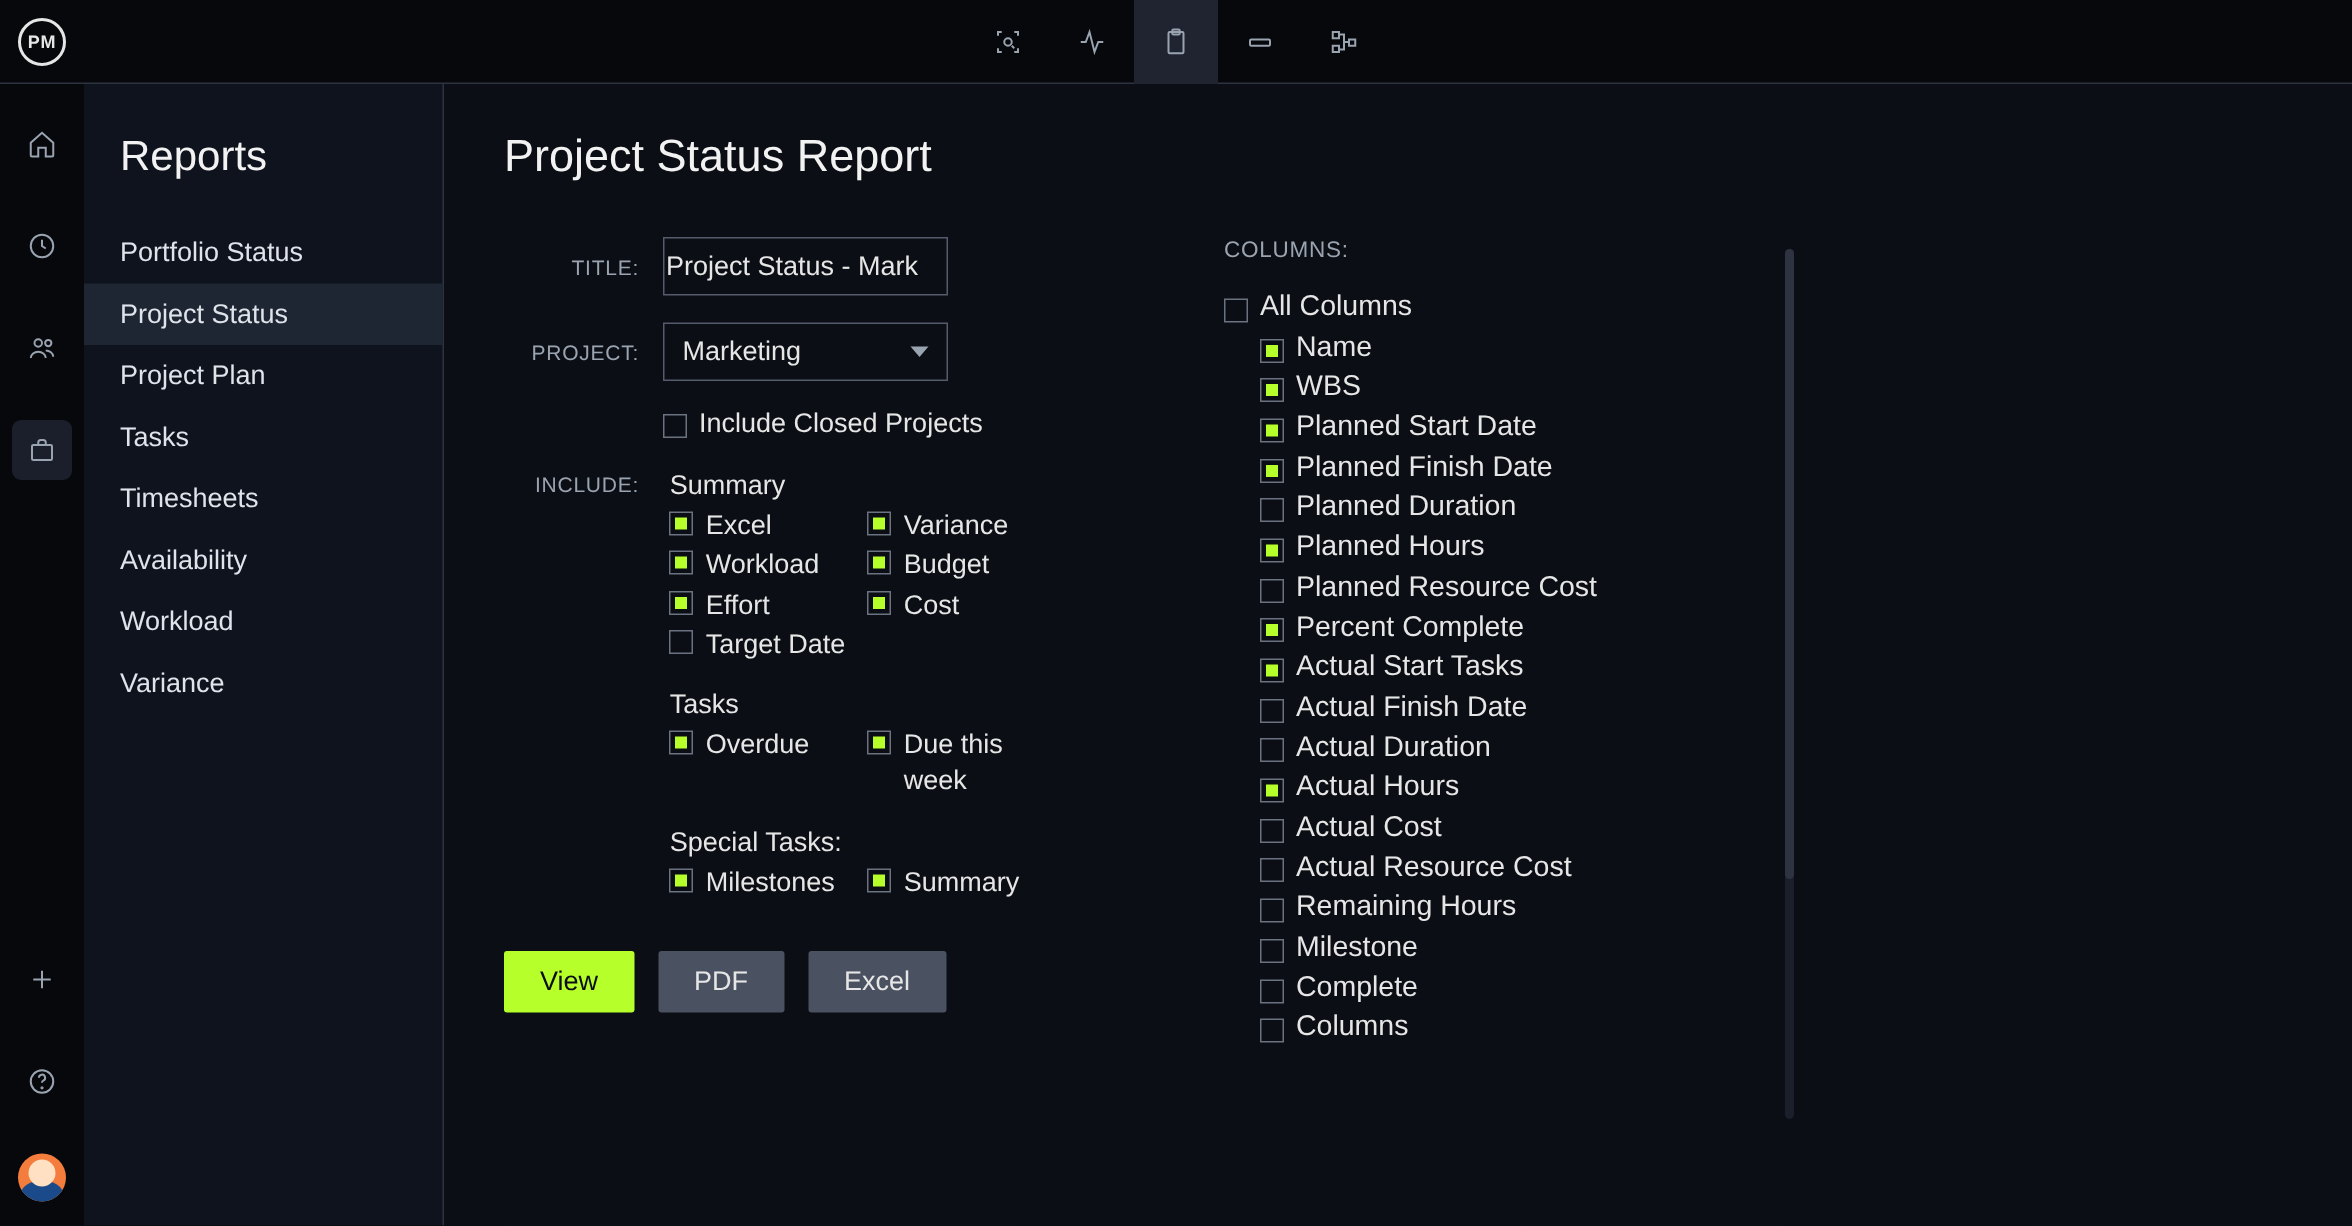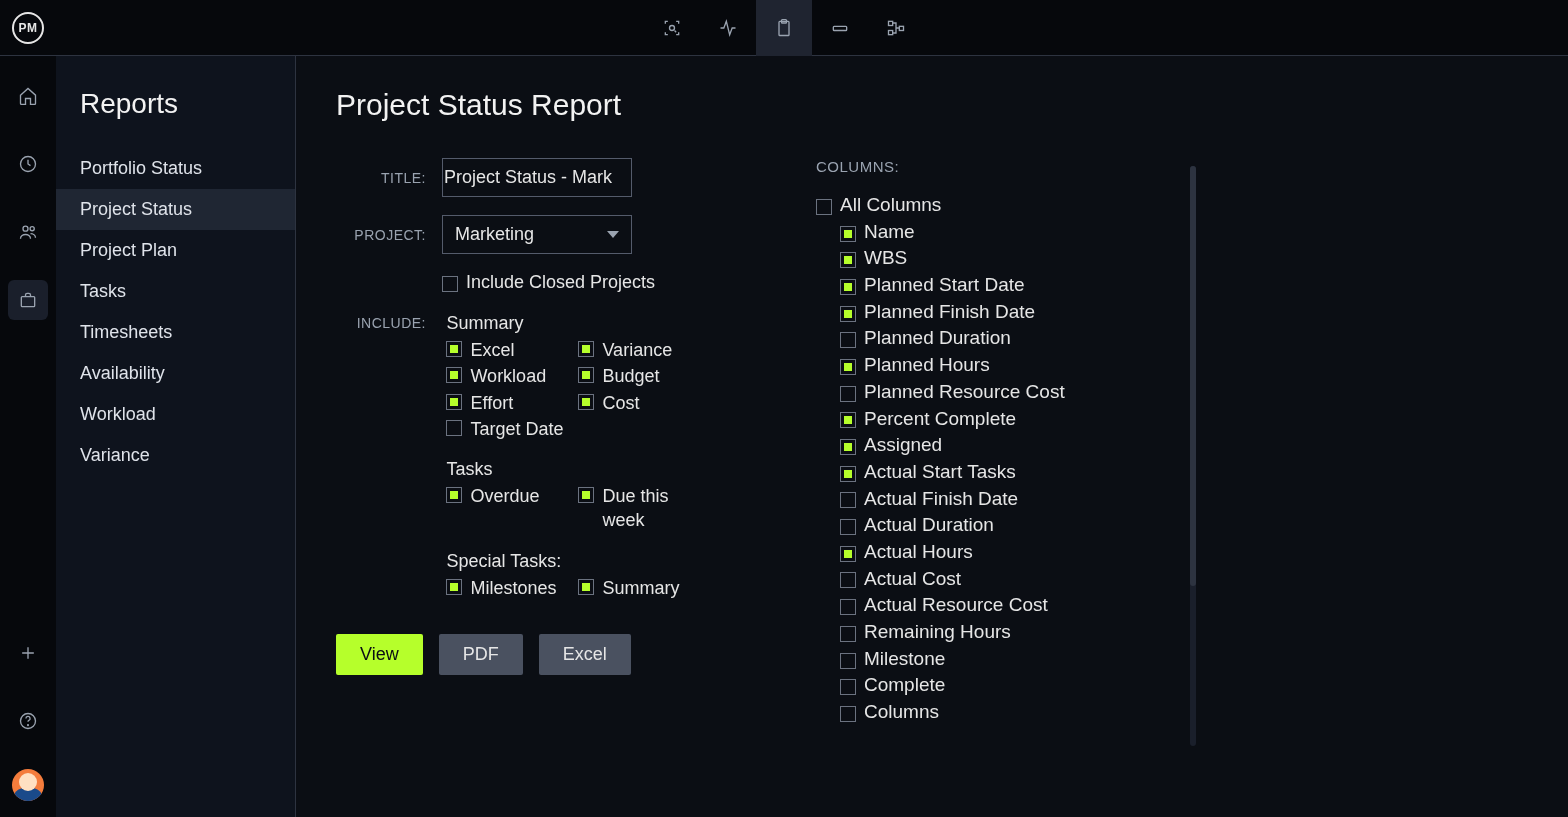--- a/index.html
+++ b/index.html
@@ -376,24 +376,20 @@
             <div class="col-item indent">
               <span class="cb"></span>
               <span>Planned Resource Cost</span>
             </div>
             <div class="col-item indent">
               <span class="cb checked"></span>
               <span>Percent Complete</span>
             </div>
             <div class="col-item indent">
               <span class="cb checked"></span>
-              <span>Assigned</span>
-            </div>
-            <div class="col-item indent">
-              <span class="cb checked"></span>
               <span>Actual Start Tasks</span>
             </div>
             <div class="col-item indent">
               <span class="cb"></span>
               <span>Actual Finish Date</span>
             </div>
             <div class="col-item indent">
               <span class="cb"></span>
               <span>Actual Duration</span>
             </div>

